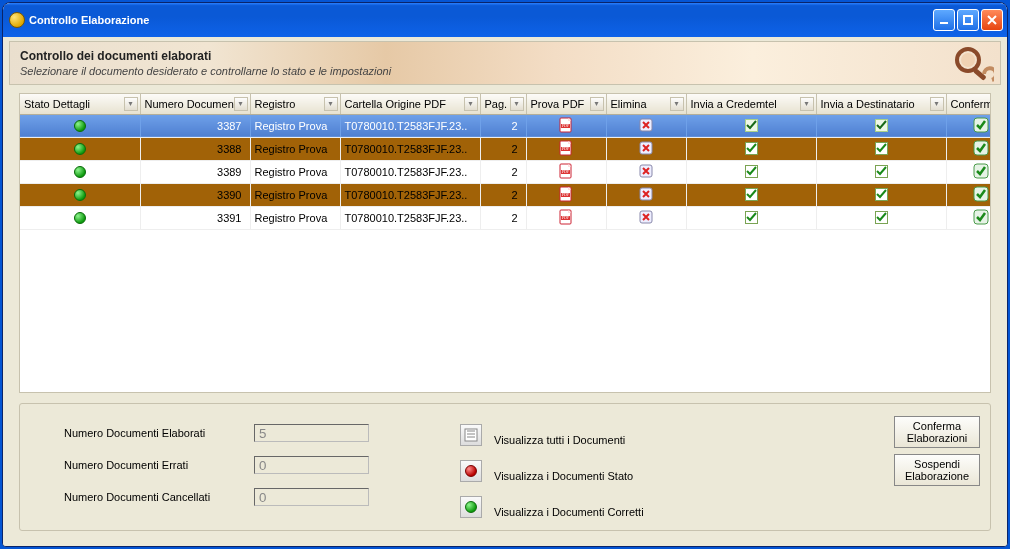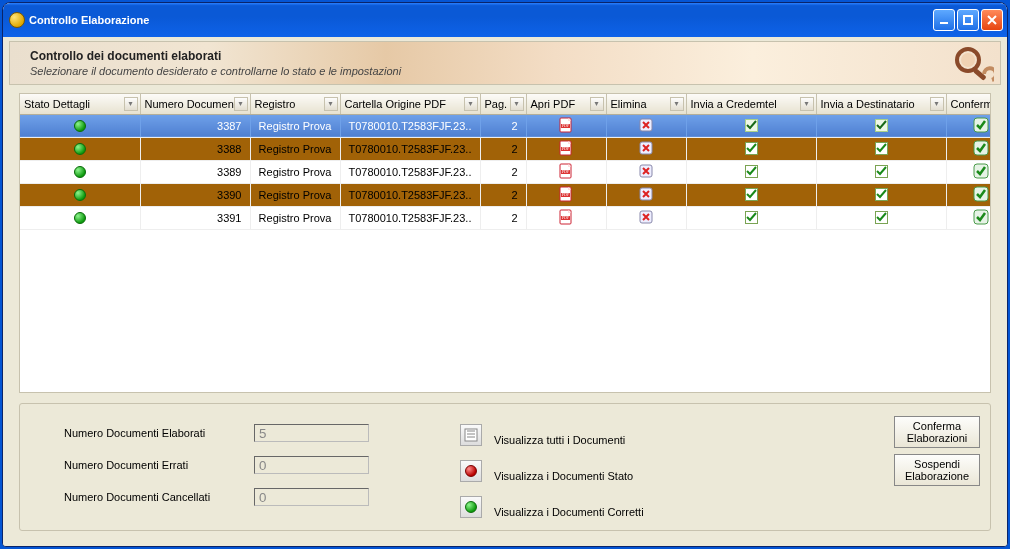--- a/index.html
+++ b/index.html
@@ -69,21 +69,21 @@
   }
   .header-band {
     height: 44px;
     margin: 2px 4px 8px 4px;
     border: 1px solid #c7c2ae;
     background: linear-gradient(to right, #eadfce 0%, #f1e5d2 20%, #e6c9a6 38%, #f3ddc5 55%, #fbefdd 75%, #f3e1cc 100%);
     position: relative;
     display: flex;
     flex-direction: column;
     justify-content: center;
-    padding-left: 20px;
+    padding-left: 10px;
     color: #333;
   }
   .header-band .h-title { font-weight: bold; font-size: 12px; color: #222; }
   .header-band .h-sub { font-size: 11px; color: #444; margin-top: 2px; font-style: italic; }
   .magnifier {
     position: absolute;
     right: 6px;
     top: 2px;
   }
 
@@ -124,21 +124,21 @@
   }
   .grid tbody td {
     border-right: 1px solid #eee;
     border-bottom: 1px solid #eee;
     padding: 2px 4px;
     height: 20px;
     text-align: center;
     white-space: nowrap;
     overflow: hidden;
   }
-  .grid tbody td.left { text-align: center; margin-left: 8px; }
+  .grid tbody td.left { text-align: left; margin-left: 8px; }
   .grid tbody td.right { text-align: right; padding-right: 8px;}
   .grid tbody tr.sel td {
     background: linear-gradient(to bottom, #6fa1e9, #4e7fd1);
     color: #fff;
     border-right: 1px solid #6fa1e9;
   }
   .grid tbody tr.alt td { background: #a16207; }
 
   .checkbox {
     width: 13px; height: 13px;
@@ -275,21 +275,21 @@
             <col style="width: 130px;">
             <col style="width: 70px;">
           </colgroup>
         <thead>
             <tr id="thead-row">
               <th><span>Stato Dettagli</span><span class="chev">▾</span></th>
               <th><span>Numero Documento</span><span class="chev">▾</span></th>
               <th><span>Registro</span><span class="chev">▾</span></th>
               <th><span>Cartella Origine PDF</span><span class="chev">▾</span></th>
               <th><span>Pag.</span><span class="chev">▾</span></th>
-              <th><span>Apri PDF</span><span class="chev">▾</span></th>
+              <th><span>Prova PDF</span><span class="chev">▾</span></th>
               <th><span>Elimina</span><span class="chev">▾</span></th>
               <th><span>Invia a Credemtel</span><span class="chev">▾</span></th>
               <th><span>Invia a Destinatario</span><span class="chev">▾</span></th>
               <th><span>Conferma</span></th>
             </tr>
           </thead>
         <tbody id="tbody">
             <tr class="sel">
               <td class="icon-cell">
                 <div class="green-dot"></div>

